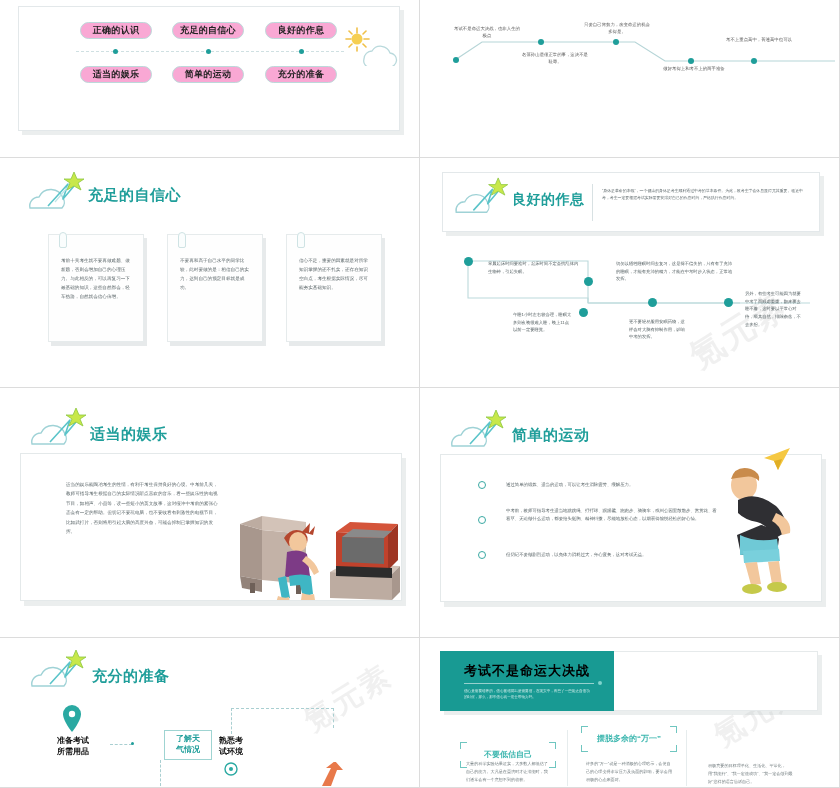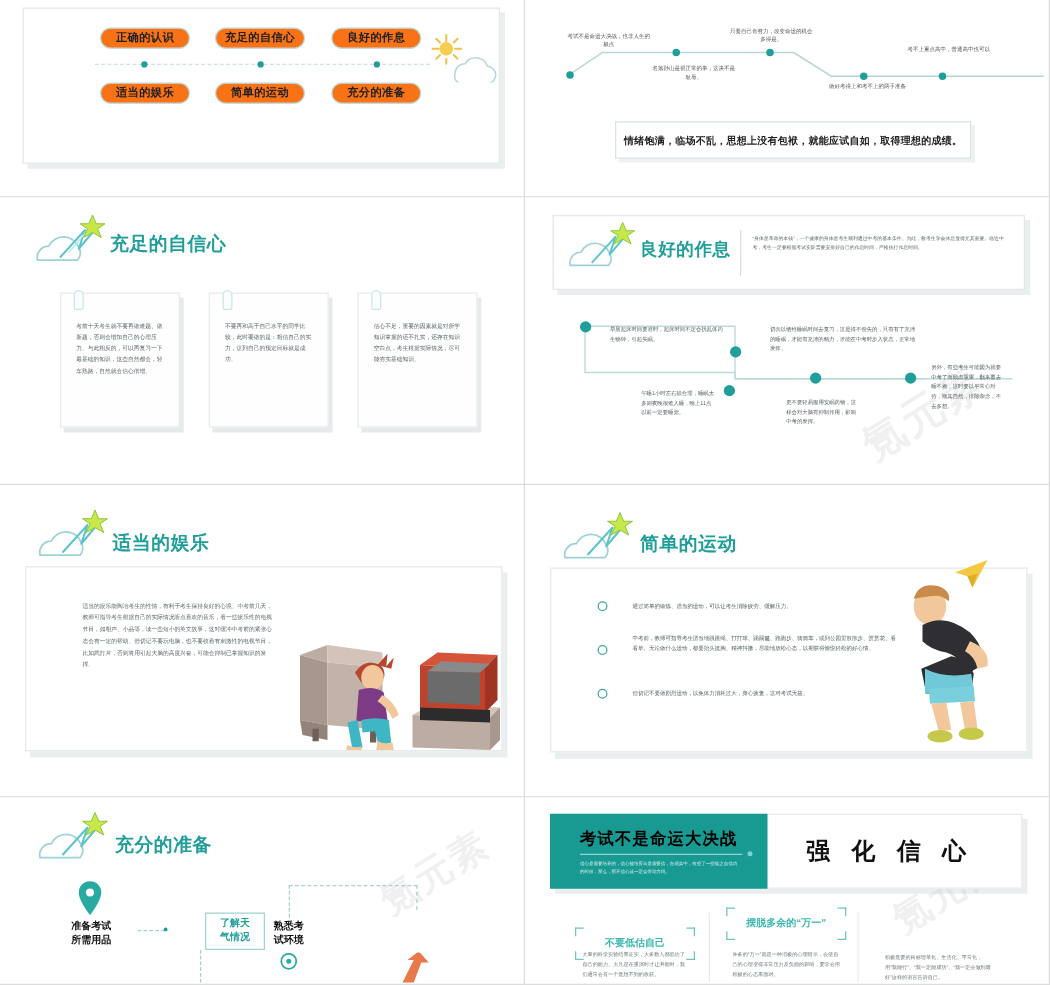--- a/index.html
+++ b/index.html
@@ -31,21 +31,21 @@
   .logo { position:absolute; }
   .logo svg { display:block; }
   .logo-title {
     position:absolute; font-weight:bold; color:#1f9e9a; white-space:nowrap;
     letter-spacing:.5px;
   }
 
   
   .pill {
     position:absolute; border:1px solid #bcd9da; border-radius:20px;
-    background:#f97316; color:#222; font-weight:bold; font-size:9px;
+    background:#f9a8d4; color:#222; font-weight:bold; font-size:9px;
     display:flex; align-items:center; justify-content:center;
     height:17px; width:72px; letter-spacing:.3px;
   }
   .dotline {
     position:absolute; height:0; border-top:1px dashed #cfe0e2;
   }
   .tdot { position:absolute; width:5px;height:5px;border-radius:50%;background:#1f9e9a; }
   .zz-label { position:absolute; font-size:4.4px; color:#555; line-height:1.55; text-align:center; }
   .quote {
     position:absolute; border:1px solid #d5e3e5; background:#fff;
@@ -183,21 +183,20 @@
       <div class="tdot" style="left:193px;top:39px;width:6px;height:6px;"></div>
       <div class="tdot" style="left:268px;top:58px;width:6px;height:6px;"></div>
       <div class="tdot" style="left:331px;top:58px;width:6px;height:6px;"></div>
 
       <div class="zz-label" style="left:34px;top:26px;width:66px;">考试不是命运大决战，也非人生的极点</div>
       <div class="zz-label" style="left:100px;top:52px;width:70px;">名落孙山是很正常的事，这决不是耻辱。</div>
       <div class="zz-label" style="left:164px;top:22px;width:66px;">只要自己肯努力，改变命运的机会多得是。</div>
       <div class="zz-label" style="left:243px;top:66px;width:62px;">做好考得上和考不上的两手准备</div>
       <div class="zz-label" style="left:306px;top:37px;width:66px;">考不上重点高中，普通高中也可以</div>
 
-      <div class="quote" style="left:72px;top:97px;width:285px;height:30px;">情绪饱满，临场不乱，思想上没有包袱，就能应试自如，取得理想的成绩。</div>
     </div>
   </div>
 
   <div class="slide r2">
     <div class="inner">
 
       <div class="logo" style="left:22px;top:12px;">
         <svg width="68" height="44" viewBox="0 0 68 44">
           <path d="M8 38 a9 9 0 0 1 9 -11 a13 13 0 0 1 24 1 a8 8 0 0 1 -1 10 z" fill="none" stroke="#9fd2d6" stroke-width="1.4"></path>
           <path d="M26 36 L46 14 L41 29 L52 16" fill="none" stroke="#5bc4c9" stroke-width="1.6" stroke-linejoin="round"></path>
@@ -395,21 +394,20 @@
     <div class="inner">
       <div class="wm" style="left:290px;top:55px;font-size:30px;">氪元素</div>
 
       <div class="white-block" style="left:20px;top:13px;width:378px;height:60px;box-shadow:4px 4px 0 rgba(190,198,200,.3);"></div>
       <div class="teal-block" style="left:20px;top:13px;width:174px;height:60px;"></div>
       <div class="teal-t1" style="left:44px;top:24px;">考试不是命运大决战</div>
       <div class="teal-rule" style="left:44px;top:45px;width:130px;"></div>
       <div class="tdot" style="left:178px;top:43px;width:4px;height:4px;background:#7fd3cd;"></div>
       <div class="teal-sub" style="left:44px;top:50px;width:128px;">信心是需要培养的，信心被培育出是需要信，在现实中，有些了一些能之自信功的时候，那么，那不信心就一定会带动力吗。</div>
 
-      <div class="big-title" style="left:225px;top:30px;">强 化 信 心</div>
 
       <div class="vsep" style="left:147px;top:92px;height:56px;"></div>
       <div class="vsep" style="left:266px;top:92px;height:56px;"></div>
 
       <div class="brack-card" style="left:40px;top:88px;width:96px;height:26px;margin-top:16px;">
         <div class="brack bk-tl" style="left:0;top:0;"></div>
         <div class="brack bk-tr" style="right:0;top:0;"></div>
         <div class="brack bk-bl" style="left:0;bottom:0;"></div>
         <div class="brack bk-br" style="right:0;bottom:0;"></div>
         <div class="brack-title" style="top:7px;">不要低估自己</div>

